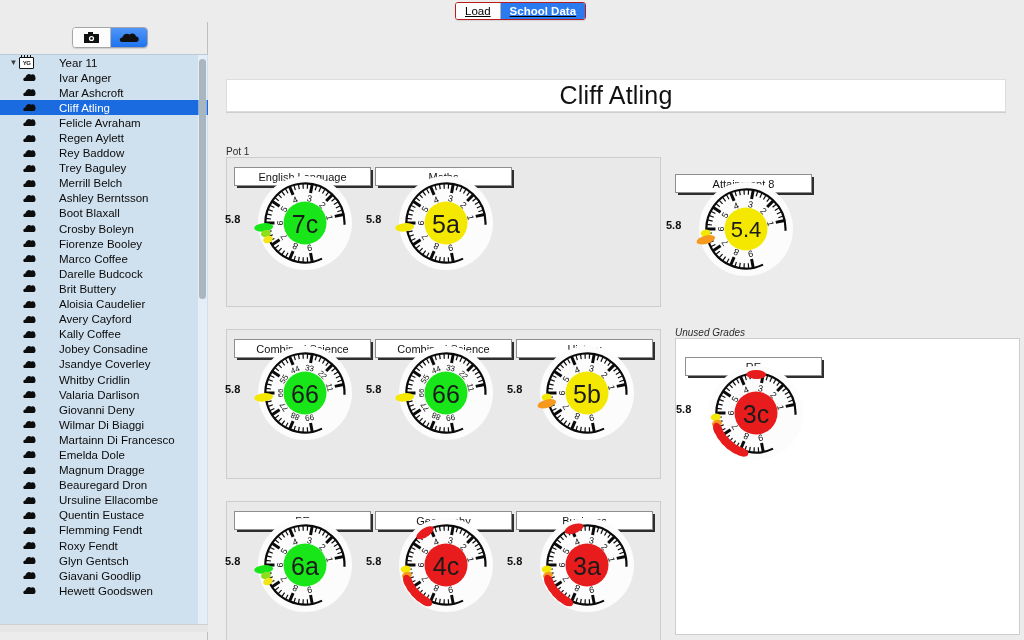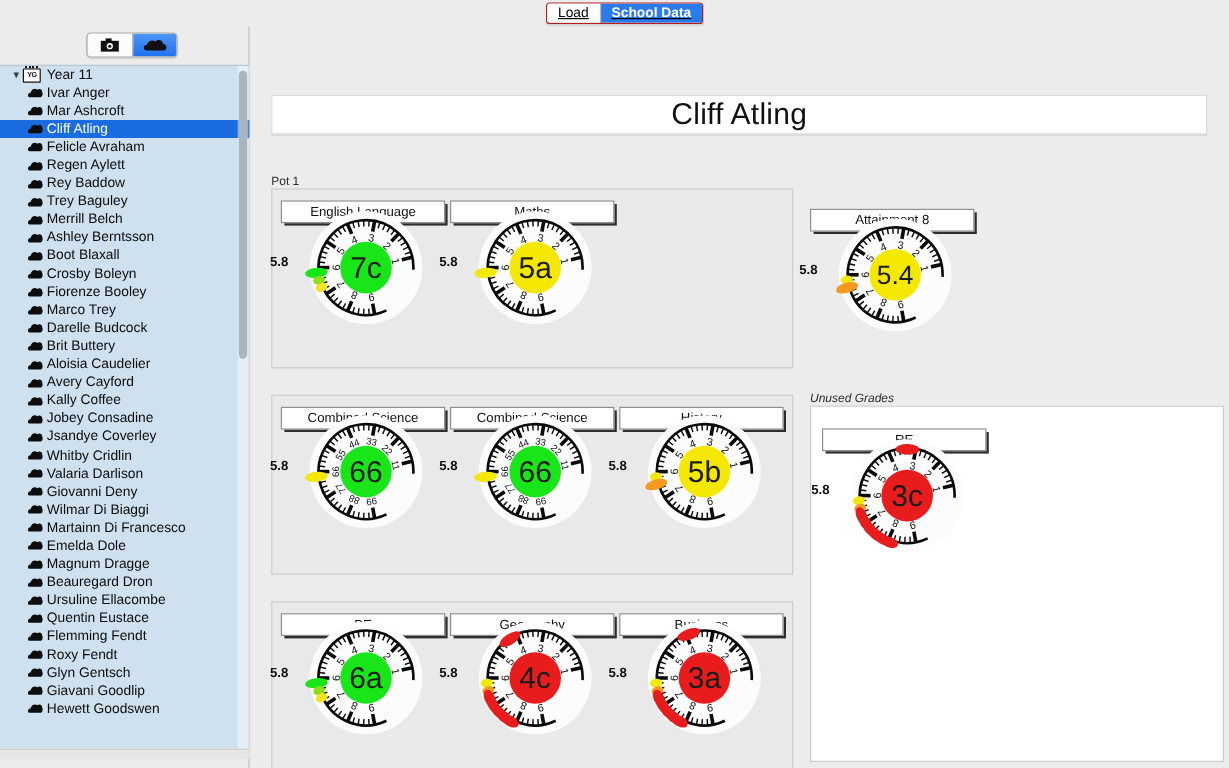--- a/index.html
+++ b/index.html
@@ -82,21 +82,21 @@
     font-size: 6px; font-weight: bold; color: #111;
     display: flex; align-items: center; justify-content: center;
     letter-spacing: -0.5px; background: #fff; position: relative;
   }
   .yg-icon:before {
     content: ""; position: absolute; left: 1px; right: 1px; top: -3px; height: 2.5px;
     background: repeating-linear-gradient(90deg,#111 0 1.5px,transparent 1.5px 3px);
   }
   .person { width: 20px; display: flex; align-items: center; justify-content: center; }
   .person svg { display: block; }
-  .row .nm { white-space: nowrap; }
+  .row .nm { white-space: nowrap; margin-left: 20px; }
 
   
   .main { position: absolute; left: 209px; top: 22px; width: 815px; height: 618px; background: #ececec; }
 
   .title-box {
     position: absolute; left: 17px; top: 57px; width: 780px; height: 33px;
     background: #fff; border: 1px solid #dcdcdc;
     display: flex; align-items: center; justify-content: center;
     box-shadow: 0 1px 0 #cfcfcf;
   }
@@ -271,21 +271,21 @@
             </span>
             <span class="nm">Fiorenze Booley</span>
           </div>
           <div class="row">
             <span class="disclosure"></span>
             <span class="person">
               <svg width="13" height="9" viewBox="0 0 13 9">
                 <path d="M1.6 8 C-0.4 8 0 4.1 2.4 4.4 C3.1 1.3 6.1 0 8.1 1.8 C9.6 0.5 12.3 1.2 12.2 3.9 C12.9 4.6 12.6 8 10.6 8 Z" fill="#0d0d0d"></path>
               </svg>
             </span>
-            <span class="nm">Marco Trey</span>
+            <span class="nm">Marco Coffee</span>
           </div>
           <div class="row">
             <span class="disclosure"></span>
             <span class="person">
               <svg width="13" height="9" viewBox="0 0 13 9">
                 <path d="M1.6 8 C-0.4 8 0 4.1 2.4 4.4 C3.1 1.3 6.1 0 8.1 1.8 C9.6 0.5 12.3 1.2 12.2 3.9 C12.9 4.6 12.6 8 10.6 8 Z" fill="#0d0d0d"></path>
               </svg>
             </span>
             <span class="nm">Darelle Budcock</span>
           </div>

